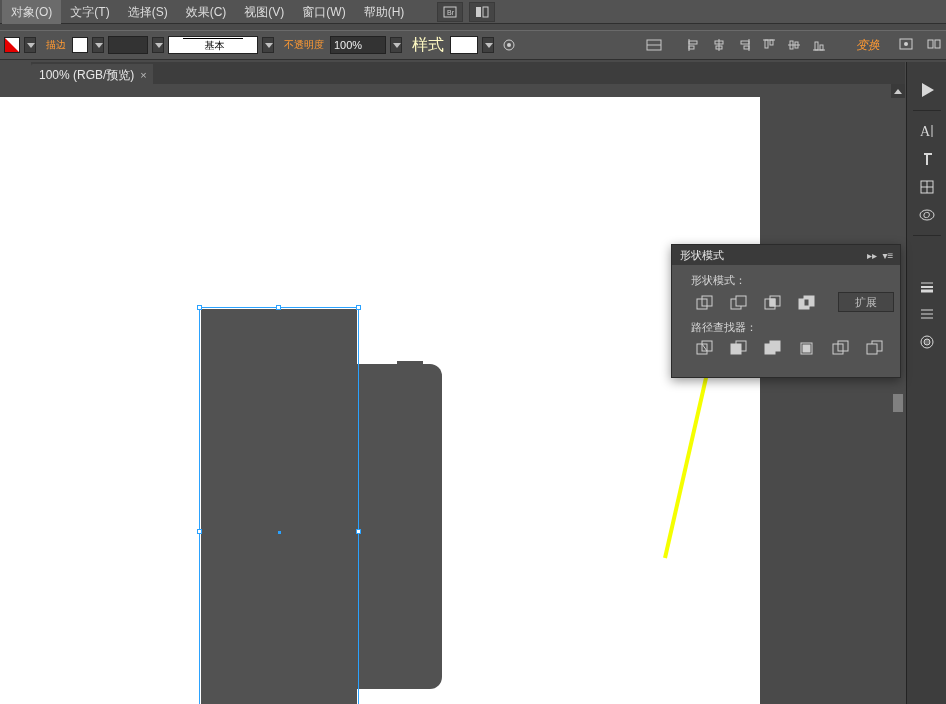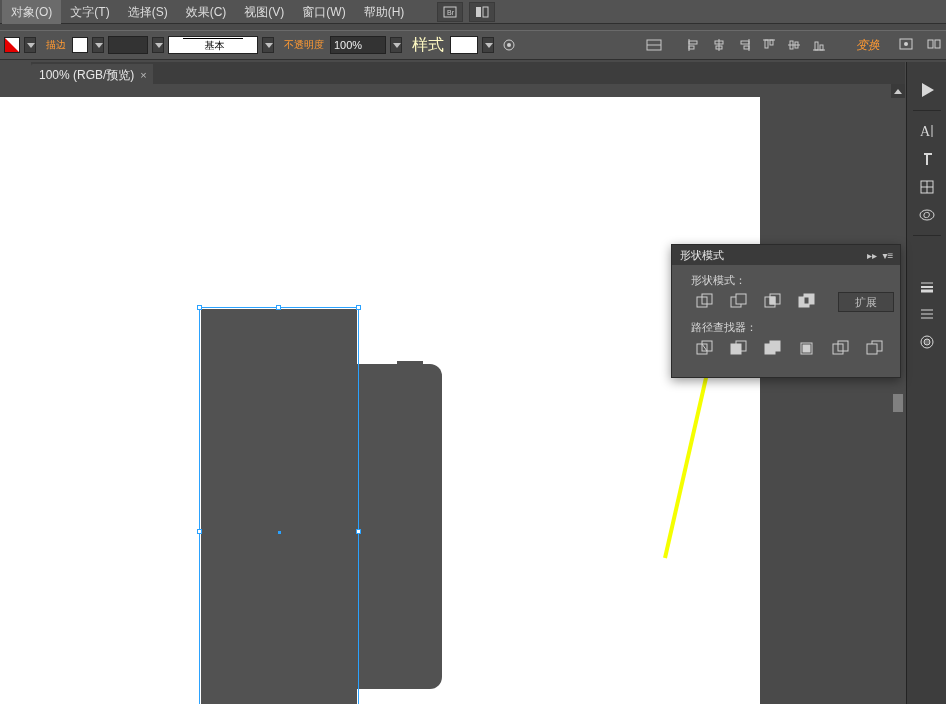--- a/index.html
+++ b/index.html
@@ -237,21 +237,21 @@
     height: 20px;
     background: #3a3a3a;
     display:flex; align-items:center;
     padding: 0 4px 0 8px;
     font-size:11px; color:#e8e8e8;
   }
   .panel .hdr .grow{flex:1}
   .panel .hdr .hicon{width:16px;text-align:center;color:#c8c8c8;font-size:10px;}
   .panel .body { padding: 4px 6px 12px 19px; }
   .panel .sect { font-size:11px; color:#d6d6d6; margin:4px 0; }
-  .iconrow { display:flex; align-items:flex-start; gap:14px; margin:4px 0 8px 4px; }
+  .iconrow { display:flex; align-items:flex-end; gap:14px; margin:4px 0 8px 4px; }
   .pf {
     width:20px; height:18px;
     display:flex; align-items:center; justify-content:center;
   }
   .pf svg{stroke:#cfcfcf;fill:none;stroke-width:1}
   .expand {
     margin-left:auto;
     width:56px; height:20px;
     background:#474747; border:1px solid #2f2f2f;
     color:#bfbfbf; font-size:11px;

